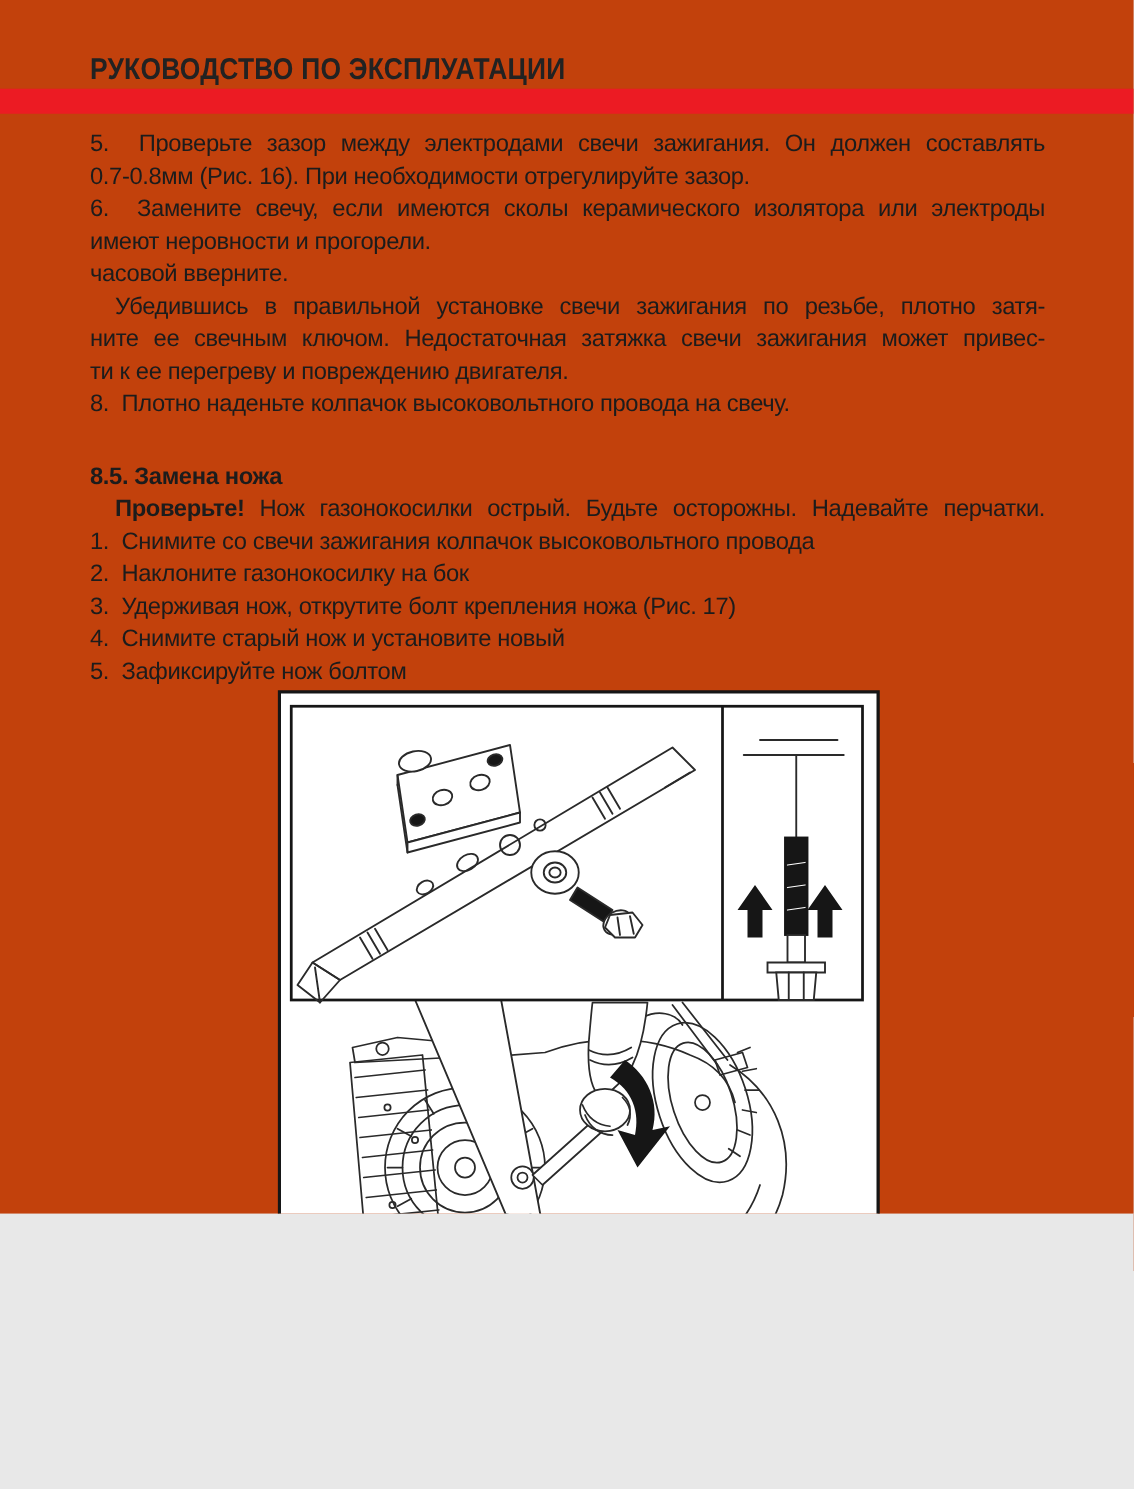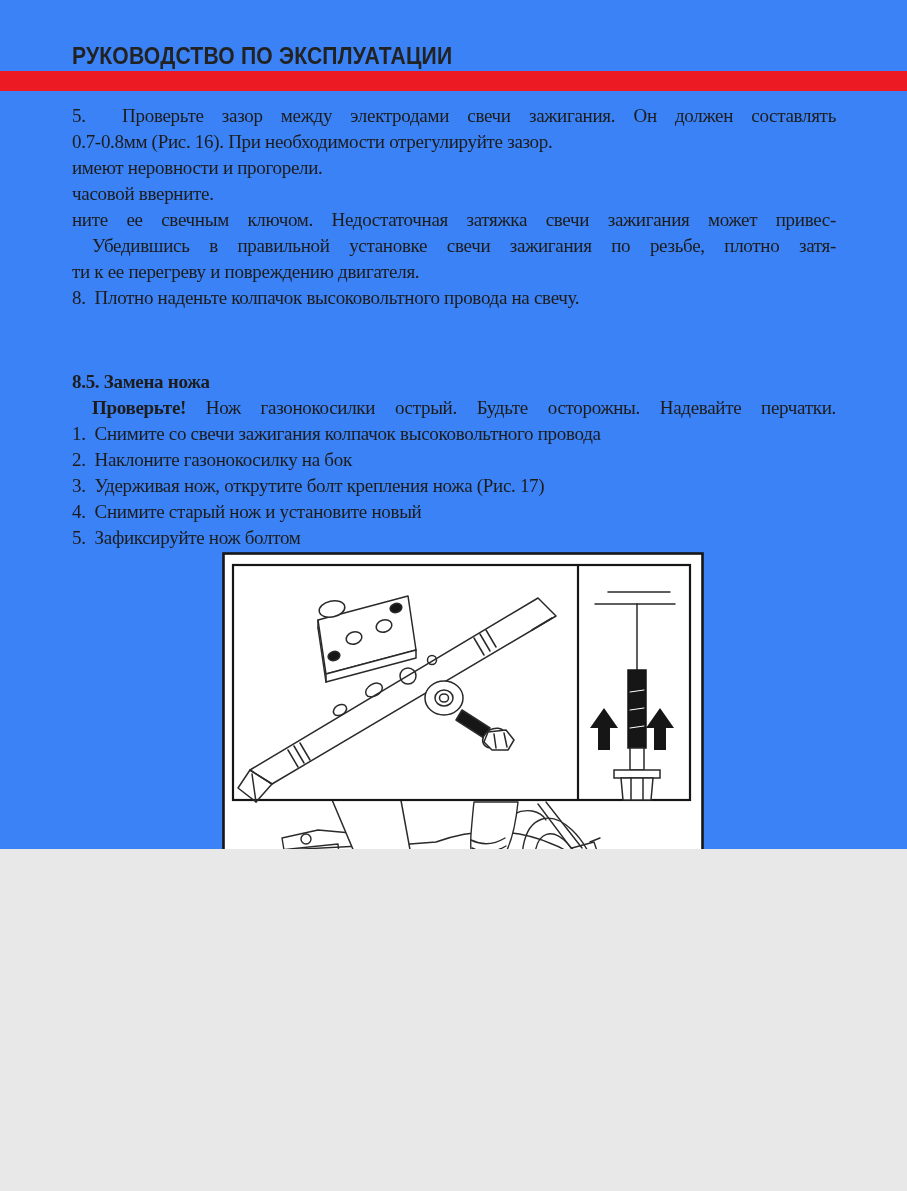--- a/index.html
+++ b/index.html
@@ -1,40 +1,40 @@
 <!DOCTYPE html>
 <html><head>
 <meta charset="utf-8">
 <style>
   html,body{margin:0;padding:0;background:#e8e8e8;}
   .page{
     position:relative;
-    width:907px;height:849px;
+    width:907px;height:971px;
     margin:0 auto;
-    background:#3b82f6;
+    background:#c2410c;
     font-family:"Liberation Sans", sans-serif;
     color:#1c1c1c;
     overflow:hidden;
   }
   .hdr-title{
     position:absolute;left:72px;top:42px;
     font-size:24px;font-weight:bold;white-space:nowrap;
     transform:scaleX(.88);transform-origin:0 50%;
     letter-spacing:.2px;color:#222;
   }
   .hdr-bar{
     position:absolute;left:0;top:71px;width:907px;height:20px;
   }
   .textcol{
     position:absolute;left:72px;width:764px;
     font-size:19px;line-height:26px;letter-spacing:-.3px;
   }
   .block1{top:103px;}
   .block2{top:369px;}
-  .ln{min-height:26px;font-family:Liberation Serif, serif;}
+  .ln{min-height:26px;}
   .jl{text-align:justify;text-align-last:justify;}
   .ind{padding-left:20px;}
   .bold{font-weight:bold;}
   .figure{
     position:absolute;left:222px;top:552px;width:482px;height:535px;
   }
   .figure svg{position:absolute;left:0;top:0;}
   .fig-caption{
     position:absolute;left:386px;top:488px;
     font-size:20px;letter-spacing:-.2px;color:#222;text-align:center;
@@ -52,24 +52,25 @@
 <body>
 
 <div class="page">
 
   <div class="hdr-title">РУКОВОДСТВО ПО ЭКСПЛУАТАЦИИ</div>
   <div class="hdr-bar" style="background:#EC1B23;"></div>
 
   <div class="textcol block1">
     <div class="ln jl">5.&nbsp;&nbsp;Проверьте зазор между электродами свечи зажигания. Он должен составлять</div>
     <div class="ln">0.7-0.8мм (Рис. 16). При необходимости отрегулируйте зазор.</div>
+    <div class="ln jl">6.&nbsp;&nbsp;Замените свечу, если имеются сколы керамического изолятора или электроды</div>
     <div class="ln">имеют неровности и прогорели.</div>
     <div class="ln">часовой вверните.</div>
+    <div class="ln jl ind">Убедившись в правильной установке свечи зажигания по резьбе, плотно затя-</div>
     <div class="ln jl">ните ее свечным ключом. Недостаточная затяжка свечи зажигания может привес-</div>
-    <div class="ln jl ind">Убедившись в правильной установке свечи зажигания по резьбе, плотно затя-</div>
     <div class="ln">ти к ее перегреву и повреждению двигателя.</div>
     <div class="ln">8.&nbsp;&nbsp;Плотно наденьте колпачок высоковольтного провода на свечу.</div>
   </div>
 
   <div class="textcol block2">
     <div class="ln bold">8.5. Замена ножа</div>
     <div class="ln jl ind">
       <span class="bold">Проверьте!</span><span>&nbsp;Нож газонокосилки острый. Будьте осторожны. Надевайте перчатки.</span>
     </div>
     <div class="ln">1.&nbsp;&nbsp;Снимите со свечи зажигания колпачок высоковольтного провода</div>

